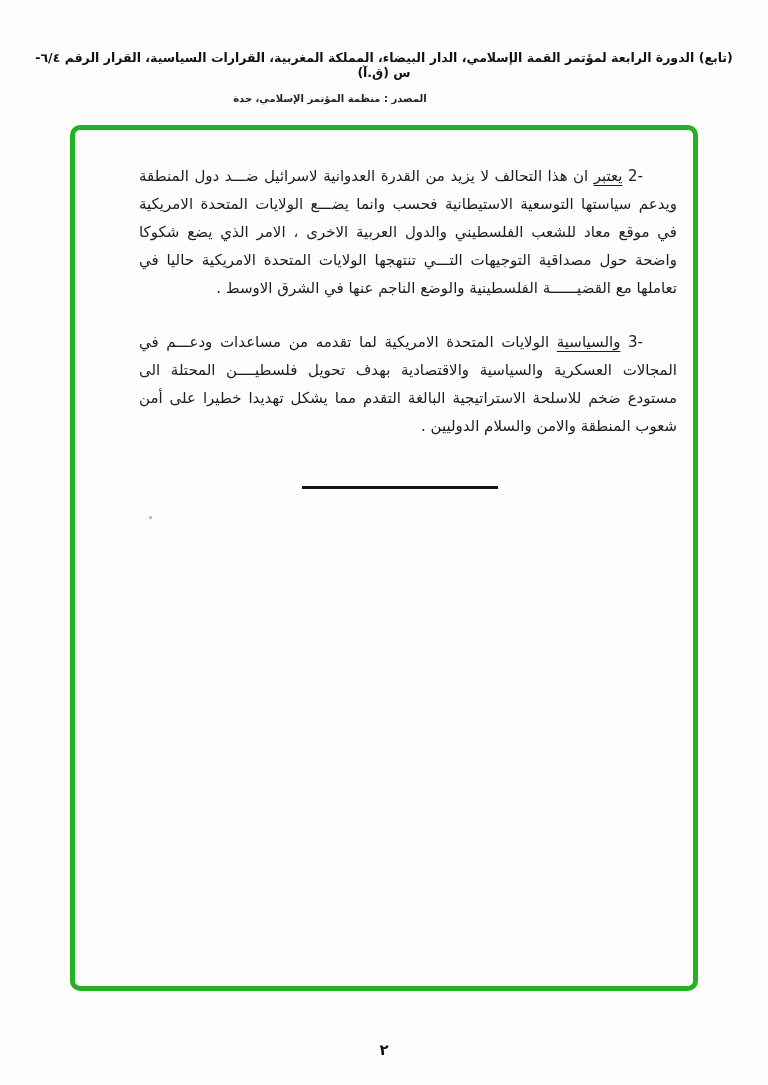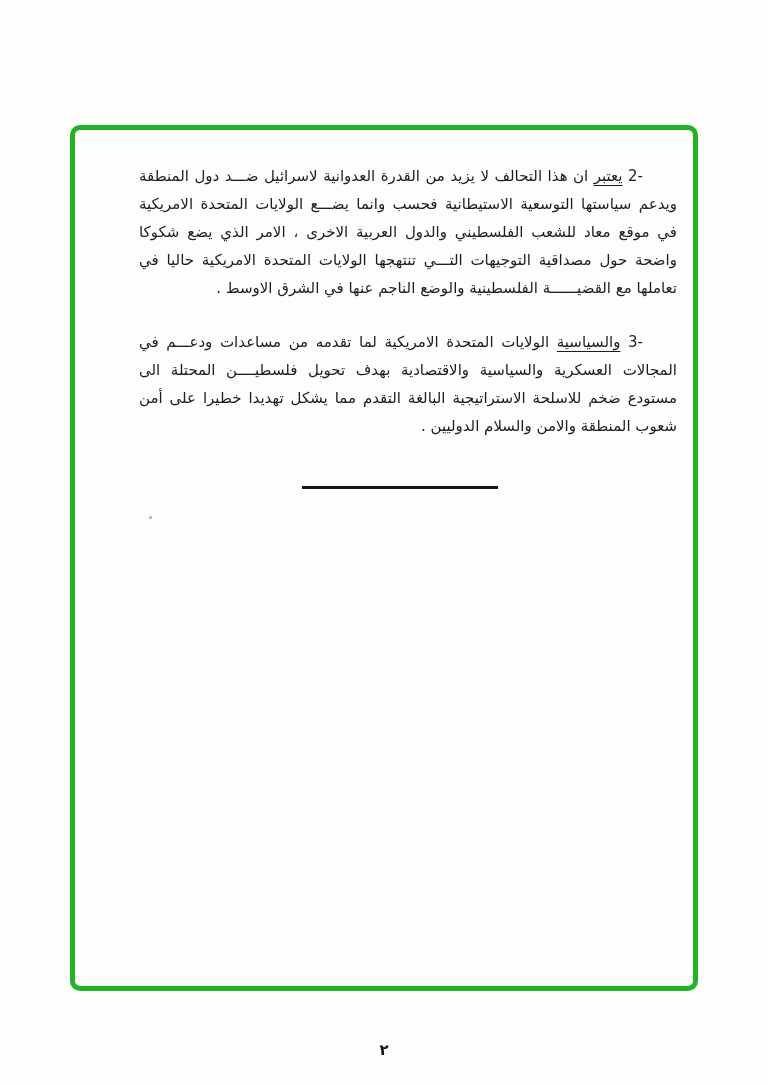--- a/index.html
+++ b/index.html
@@ -104,20 +104,24 @@
     font-size: 15px;
     font-weight: bold;
     color: #111;
   }
 </style>
 </head>
 <body>
 
 <div class="page">
 
+  <div class="header">
+    <div class="header-line1">(تابع) الدورة الرابعة لمؤتمر القمة الإسلامي، الدار البيضاء، المملكة المغربية، القرارات السياسية، القرار الرقم ٦/٤-س (ق.آ)</div>
+    <div class="header-line2">المصدر :  منظمة المؤتمر الإسلامي، جدة</div>
+  </div>
 
   <div class="green-box" style="border-color: rgb(35, 178, 35);">
     <div class="content">
 
       <p class="para"><span class="num">2-</span> <span class="lead">يعتبر</span> <span>ان هذا التحالف لا يزيد من القدرة العدوانية لاسرائيل ضـــد دول المنطقة ويدعم سياستها التوسعية الاستيطانية فحسب وانما يضـــع الولايات المتحدة الامريكية في موقع معاد للشعب الفلسطيني والدول العربية الاخرى ، الامر الذي يضع شكوكا واضحة حول مصداقية التوجيهات التـــي تنتهجها الولايات المتحدة الامريكية حاليا في تعاملها مع القضيــــــة الفلسطينية والوضع الناجم عنها في الشرق الاوسط .</span></p>
 
       <p class="para"><span class="num">3-</span> <span class="lead">والسياسية</span> <span>الولايات المتحدة الامريكية لما تقدمه من مساعدات ودعـــم في المجالات العسكرية والسياسية والاقتصادية بهدف تحويل فلسطيــــن المحتلة الى مستودع ضخم للاسلحة الاستراتيجية البالغة التقدم مما يشكل تهديدا خطيرا على أمن شعوب المنطقة والامن والسلام الدوليين .</span></p>
 
       <div class="divider"></div>
 

